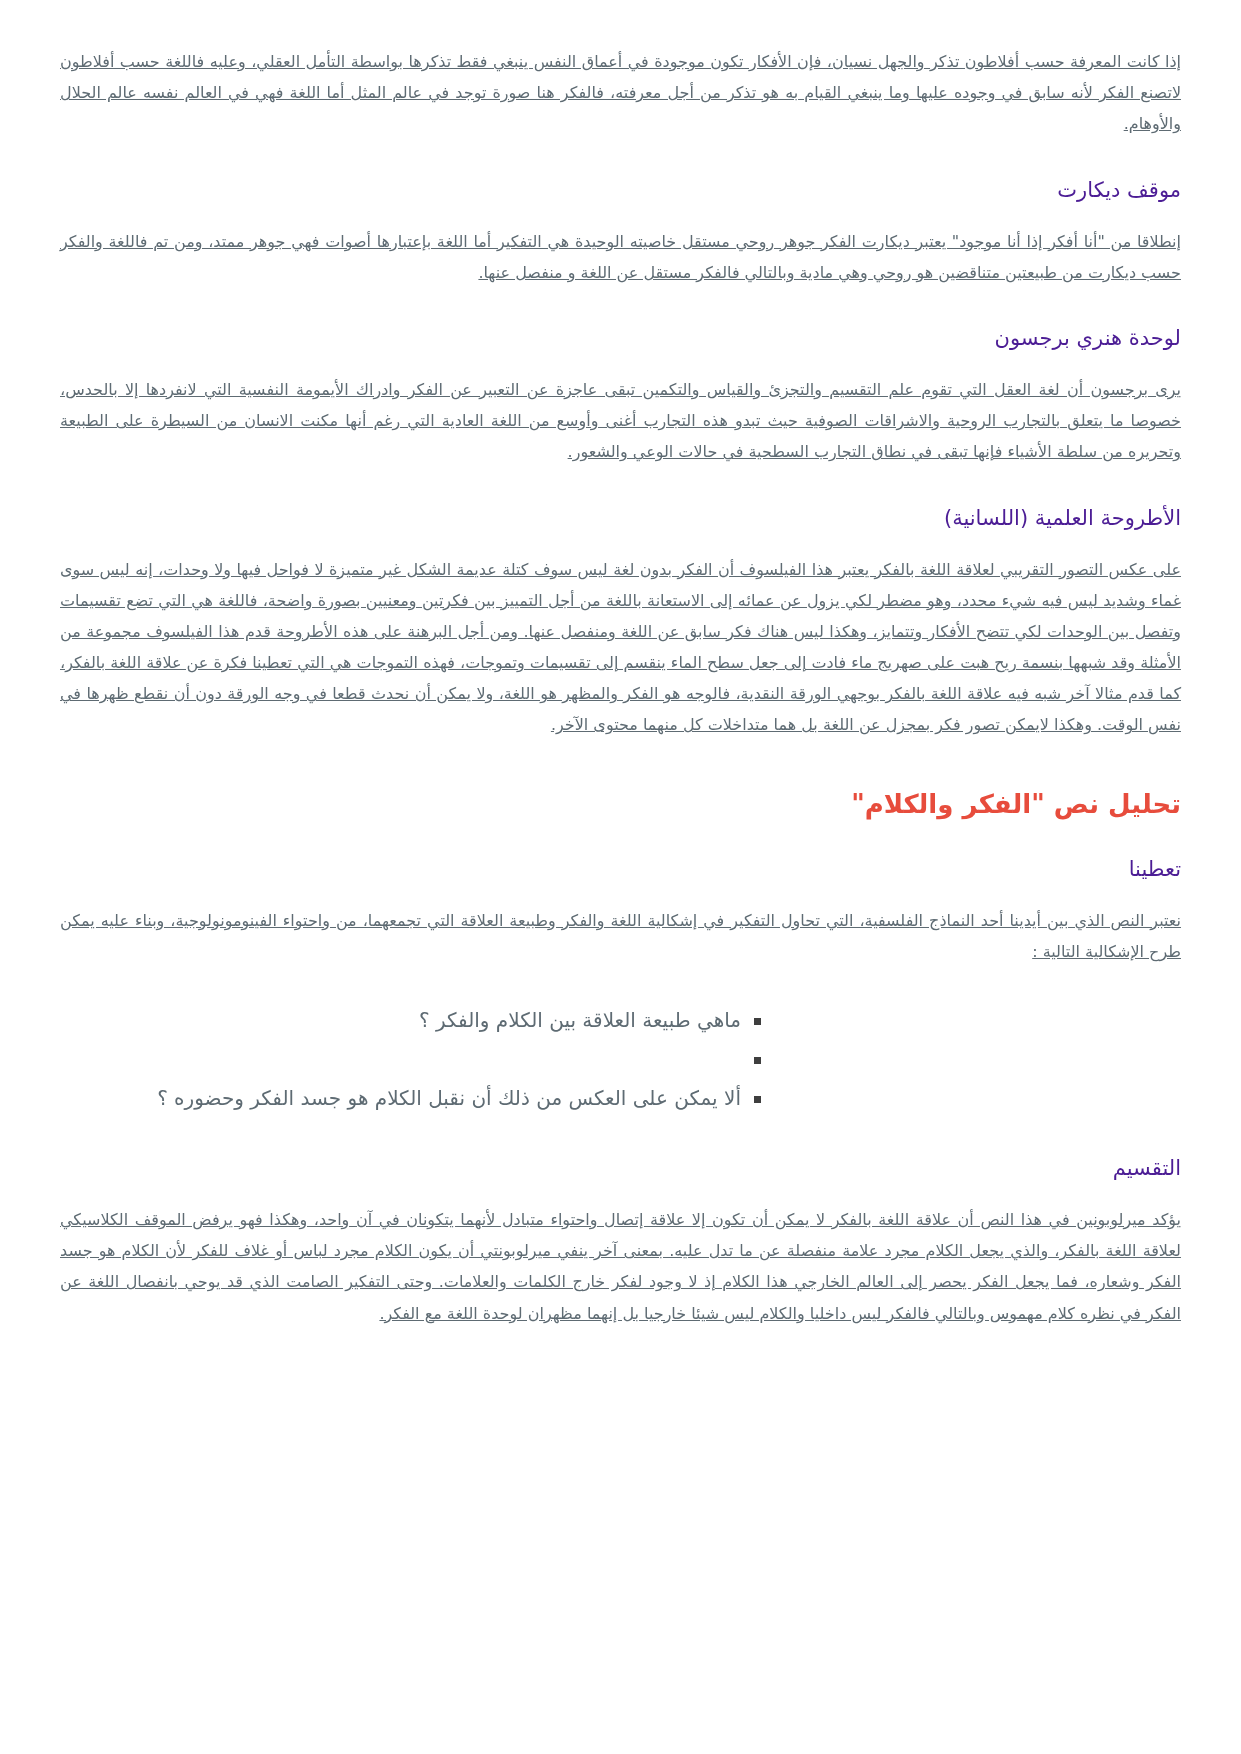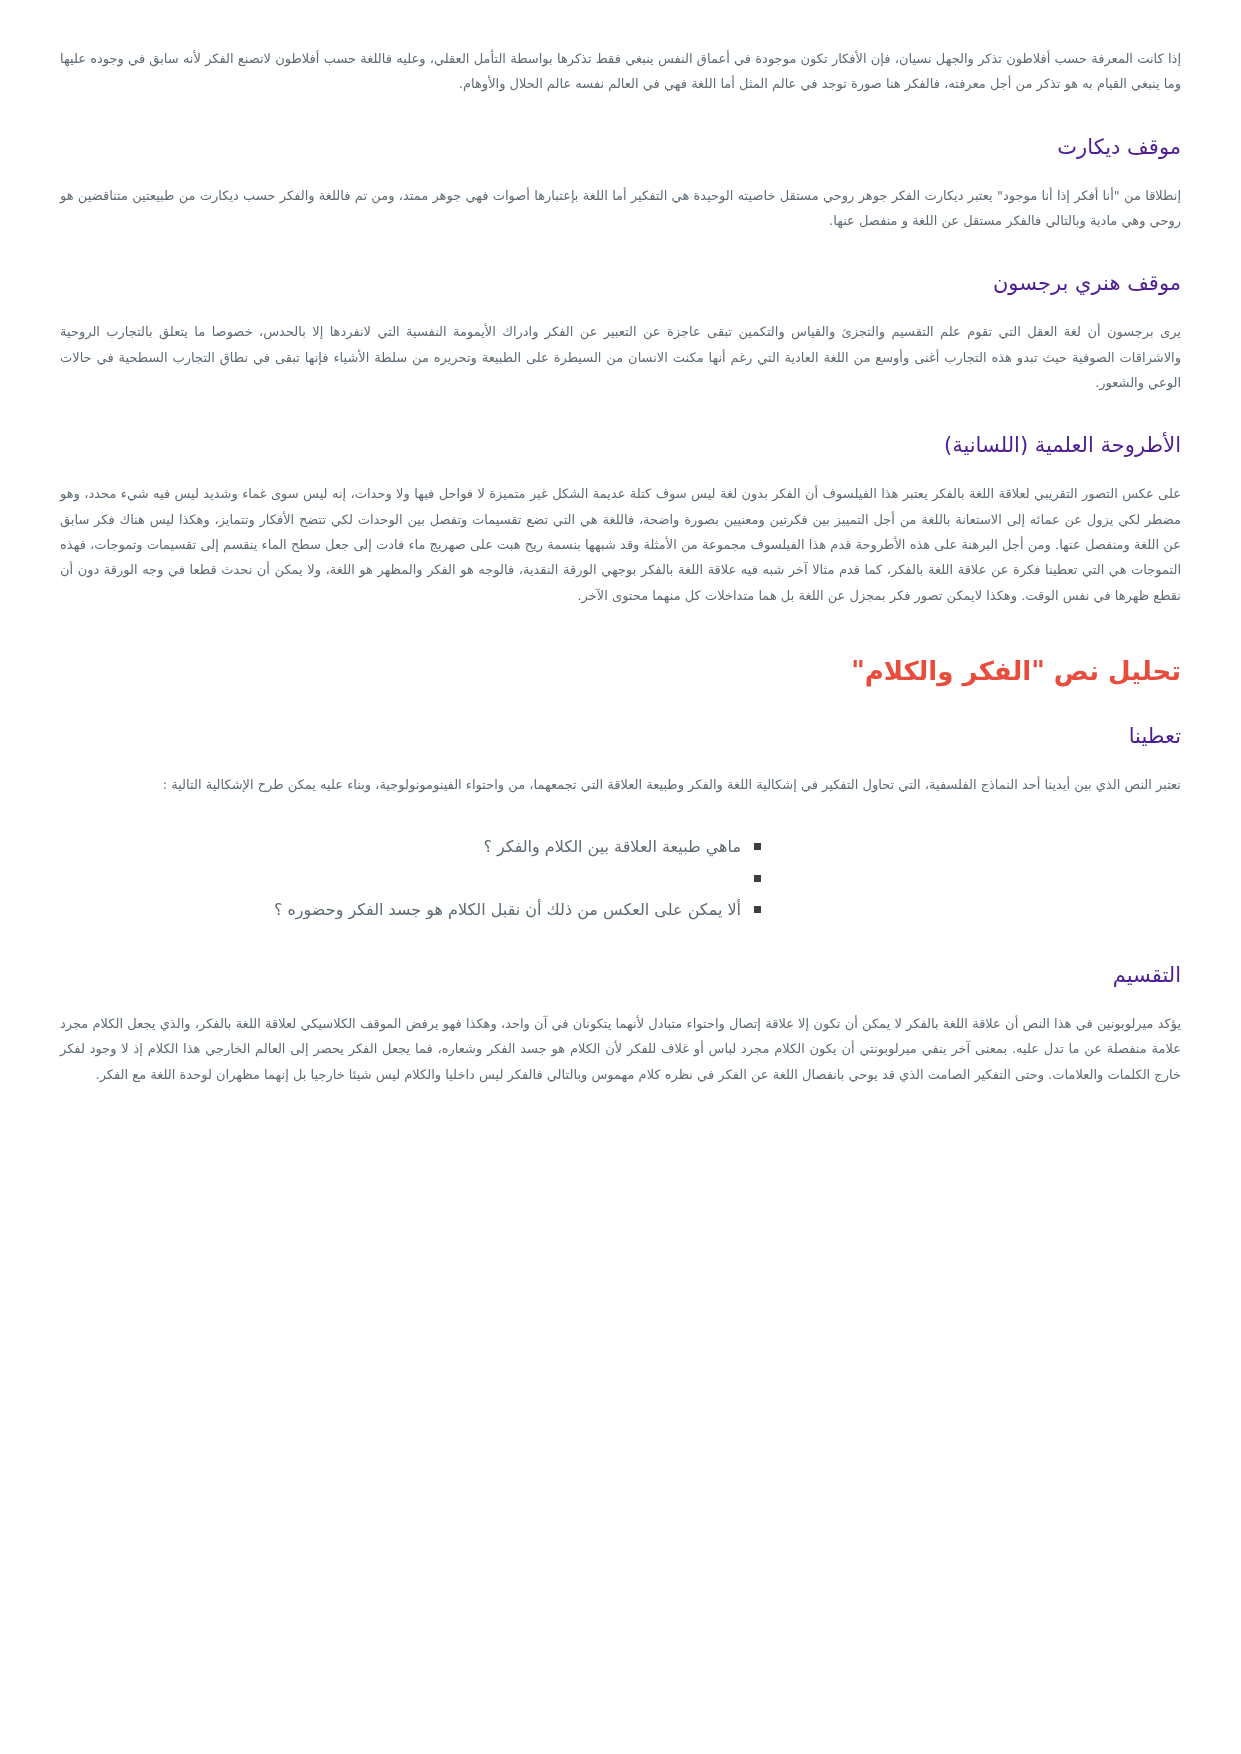--- a/index.html
+++ b/index.html
@@ -12,24 +12,25 @@
     height: 1754px;
     overflow: hidden;
     font-family: "DejaVu Sans", sans-serif;
     color: #5e6b73;
     direction: rtl;
   }
   .page {
     padding: 46px 60px 0 60px;
   }
   p.body-text {
-    font-size: 13px;
+    font-size: 16px;
     line-height: 1.95;
     text-align: justify;
     margin: 9px 0;
+    text-decoration: underline;
   }
   p.first {
     margin-top: 0;
   }
   h3.green-heading {
     color: #4c1d95;
     font-size: 21px;
     font-weight: 400;
     margin: 38px 0 24px 0;
   }
@@ -38,21 +39,21 @@
     font-size: 26px;
     font-weight: 700;
     margin: 48px 0 26px 0;
   }
   ul.questions {
     list-style: none;
     margin: 34px 0;
     padding: 0 420px 0 0;
   }
   ul.questions li {
-    font-size: 16px;
+    font-size: 20px;
     line-height: 1.95;
     white-space: nowrap;
     text-align: right;
   }
   .sq-bullet {
     display: inline-block;
     width: 7px;
     height: 7px;
     background: #3e3e3e;
     margin-left: 13px;
@@ -62,21 +63,21 @@
 </head>
 <body>
 
 <div class="page">
 
   <p class="body-text first">إذا كانت المعرفة حسب أفلاطون تذكر والجهل نسيان، فإن الأفكار تكون موجودة في أعماق النفس ينبغي فقط تذكرها بواسطة التأمل العقلي، وعليه فاللغة حسب أفلاطون لاتصنع الفكر لأنه سابق في وجوده عليها وما ينبغي القيام به هو تذكر من أجل معرفته، فالفكر هنا صورة توجد في عالم المثل أما اللغة فهي في العالم نفسه عالم الحلال والأوهام.</p>
 
   <h3 class="green-heading">موقف ديكارت</h3>
   <p class="body-text">إنطلاقا من "أنا أفكر إذا أنا موجود" يعتبر ديكارت الفكر جوهر روحي مستقل خاصيته الوحيدة هي التفكير أما اللغة بإعتبارها أصوات فهي جوهر ممتد، ومن تم فاللغة والفكر حسب ديكارت من طبيعتين متناقضين هو روحي وهي مادية وبالتالي فالفكر مستقل عن اللغة و منفصل عنها.</p>
 
-  <h3 class="green-heading">موقف هنري برجسون</h3>
+  <h3 class="green-heading">لوحدة هنري برجسون</h3>
   <p class="body-text">يرى برجسون أن لغة العقل التي تقوم علم التقسيم والتجزئ والقياس والتكمين تبقى عاجزة عن التعبير عن الفكر وادراك الأيمومة النفسية التي لانفردها إلا بالحدس، خصوصا ما يتعلق بالتجارب الروحية والاشراقات الصوفية حيث تبدو هذه التجارب أغنى وأوسع من اللغة العادية التي رغم أنها مكنت الانسان من السيطرة على الطبيعة وتحريره من سلطة الأشياء فإنها تبقى في نطاق التجارب السطحية في حالات الوعي والشعور.</p>
 
   <h3 class="green-heading">الأطروحة العلمية (اللسانية)</h3>
   <p class="body-text">على عكس التصور التقريبي لعلاقة اللغة بالفكر يعتبر هذا الفيلسوف أن الفكر بدون لغة ليس سوف كتلة عديمة الشكل غير متميزة لا فواحل فيها ولا وحدات، إنه ليس سوى غماء وشديد ليس فيه شيء محدد، وهو مضطر لكي يزول عن عمائه إلى الاستعانة باللغة من أجل التمييز بين فكرتين ومعنيين بصورة واضحة، فاللغة هي التي تضع تقسيمات وتفصل بين الوحدات لكي تتضح الأفكار وتتمايز، وهكذا ليس هناك فكر سابق عن اللغة ومنفصل عنها. ومن أجل البرهنة على هذه الأطروحة قدم هذا الفيلسوف مجموعة من الأمثلة وقد شبهها بنسمة ريح هبت على صهريج ماء فادت إلى جعل سطح الماء ينقسم إلى تقسيمات وتموجات، فهذه التموجات هي التي تعطينا فكرة عن علاقة اللغة بالفكر، كما قدم مثالا آخر شبه فيه علاقة اللغة بالفكر بوجهي الورقة النقدية، فالوجه هو الفكر والمظهر هو اللغة، ولا يمكن أن نحدث قطعا في وجه الورقة دون أن نقطع ظهرها في نفس الوقت. وهكذا لايمكن تصور فكر بمجزل عن اللغة بل هما متداخلات كل منهما محتوى الآخر.</p>
 
   <h2 class="red-heading">تحليل نص "الفكر والكلام"</h2>
 
   <h3 class="green-heading">تعطينا</h3>
   <p class="body-text">نعتبر النص الذي بين أيدينا أحد النماذج الفلسفية، التي تحاول التفكير في إشكالية اللغة والفكر وطبيعة العلاقة التي تجمعهما، من واحتواء الفينومونولوجية، وبناء عليه يمكن طرح الإشكالية التالية :</p>
 

